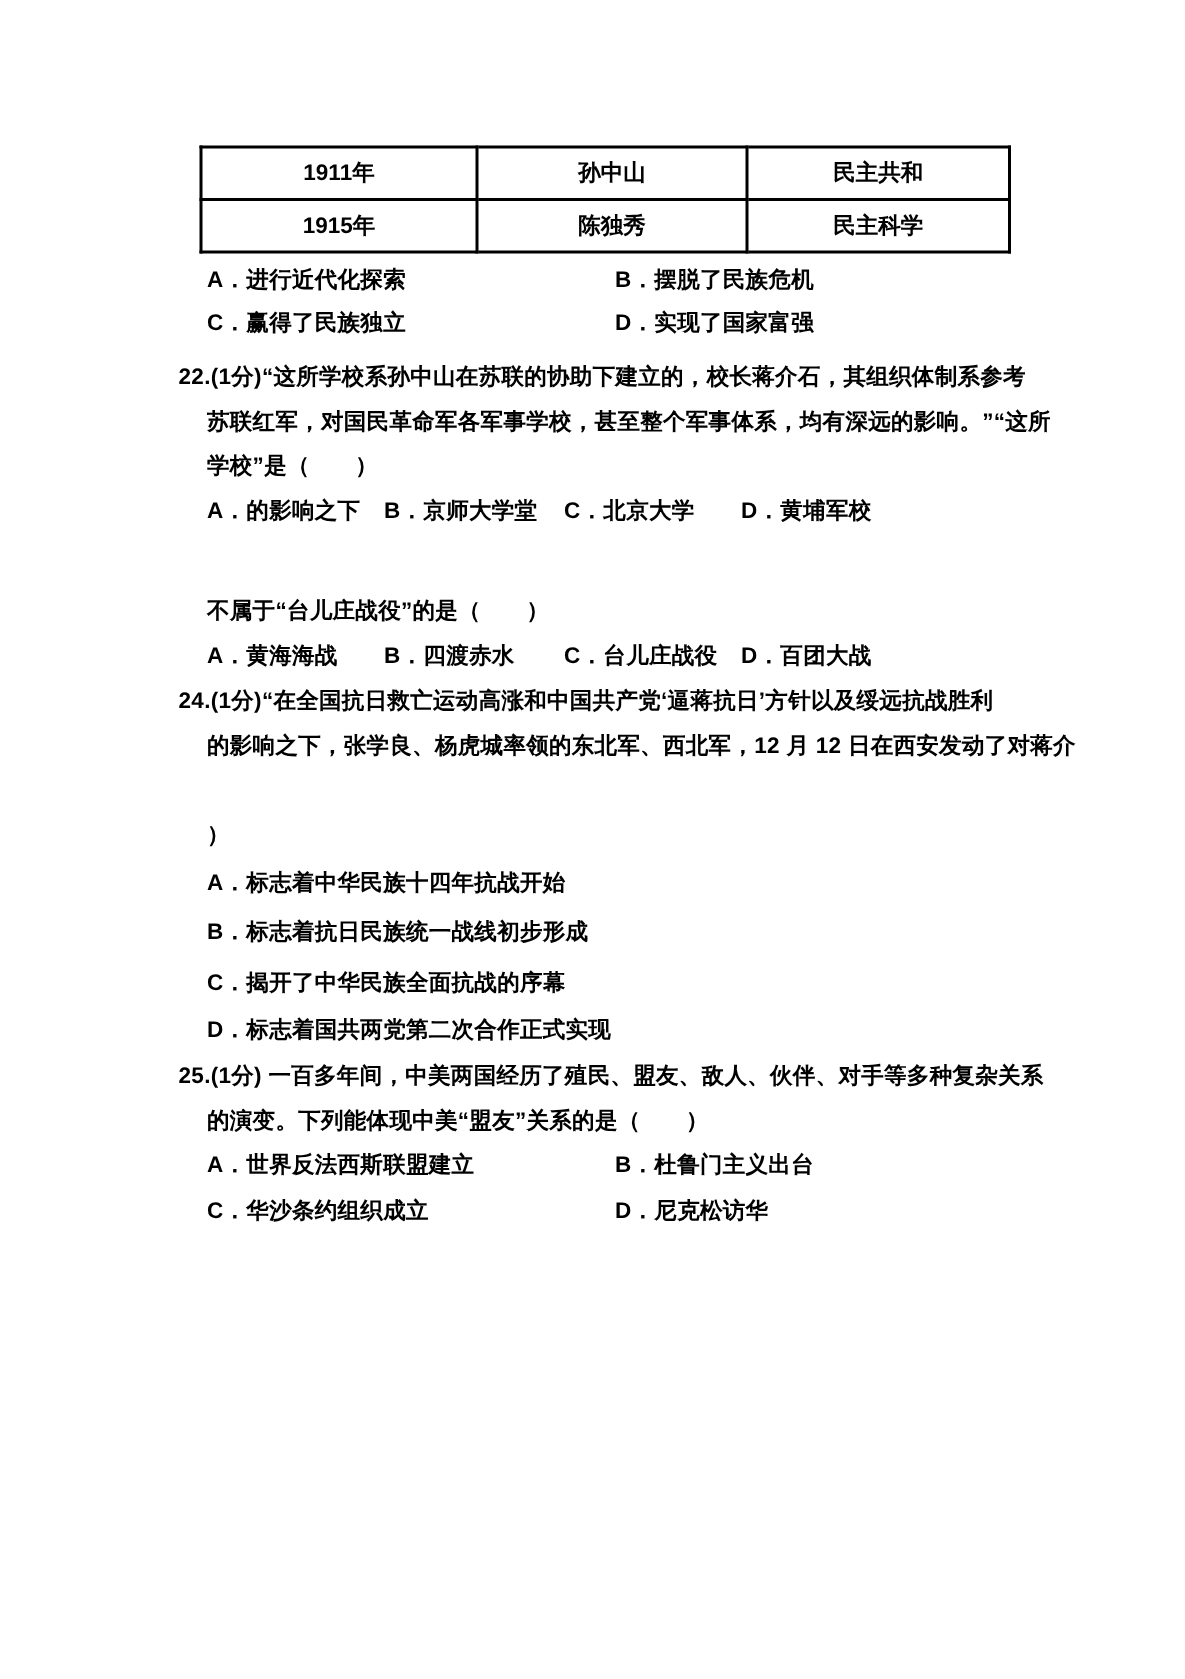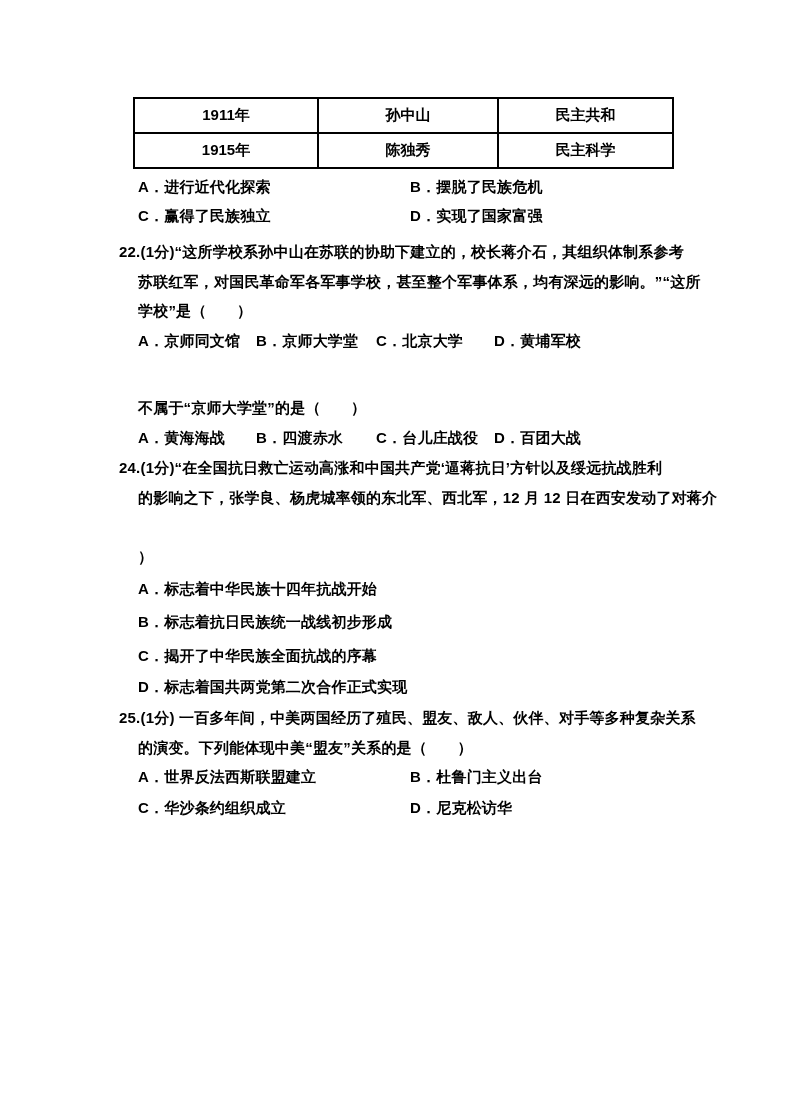--- a/index.html
+++ b/index.html
@@ -65,26 +65,26 @@
   </table>
 
   <div class="ln" style="top:176px;left:138px">A．进行近代化探索</div>
   <div class="ln" style="top:176px;left:410px">B．摆脱了民族危机</div>
   <div class="ln" style="top:205px;left:138px">C．赢得了民族独立</div>
   <div class="ln" style="top:205px;left:410px">D．实现了国家富强</div>
 
   <div class="ln" style="top:241px;left:119px">22.(1分)“这所学校系孙中山在苏联的协助下建立的，校长蒋介石，其组织体制系参考</div>
   <div class="ln" style="top:271px;left:138px">苏联红军，对国民革命军各军事学校，甚至整个军事体系，均有深远的影响。”“这所</div>
   <div class="ln" style="top:300px;left:138px">学校”是（　　）</div>
-  <div class="ln" style="top:330px;left:138px">A．京师同文馆</div>
+  <div class="ln" style="top:330px;left:138px">A．的影响之下</div>
   <div class="ln" style="top:330px;left:256px">B．京师大学堂</div>
   <div class="ln" style="top:330px;left:376px">C．北京大学</div>
   <div class="ln" style="top:330px;left:494px">D．黄埔军校</div>
 
-  <div class="ln" style="top:397px;left:138px">不属于“京师大学堂”的是（　　）</div>
+  <div class="ln" style="top:397px;left:138px">不属于“台儿庄战役”的是（　　）</div>
   <div class="ln" style="top:427px;left:138px">A．黄海海战</div>
   <div class="ln" style="top:427px;left:256px">B．四渡赤水</div>
   <div class="ln" style="top:427px;left:376px">C．台儿庄战役</div>
   <div class="ln" style="top:427px;left:494px">D．百团大战</div>
 
   <div class="ln" style="top:457px;left:119px">24.(1分)“在全国抗日救亡运动高涨和中国共产党‘逼蒋抗日’方针以及绥远抗战胜利</div>
   <div class="ln" style="top:487px;left:138px">的影响之下，张学良、杨虎城率领的东北军、西北军，12 月 12 日在西安发动了对蒋介</div>
   <div class="ln" style="top:546px;left:138px">）</div>
   <div class="ln" style="top:578px;left:138px">A．标志着中华民族十四年抗战开始</div>
   <div class="ln" style="top:611px;left:138px">B．标志着抗日民族统一战线初步形成</div>

